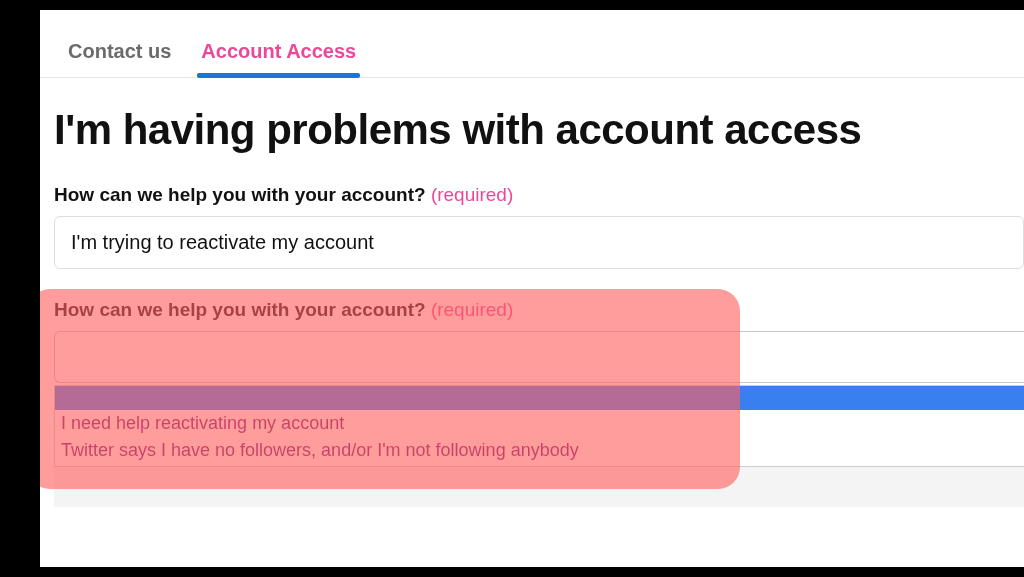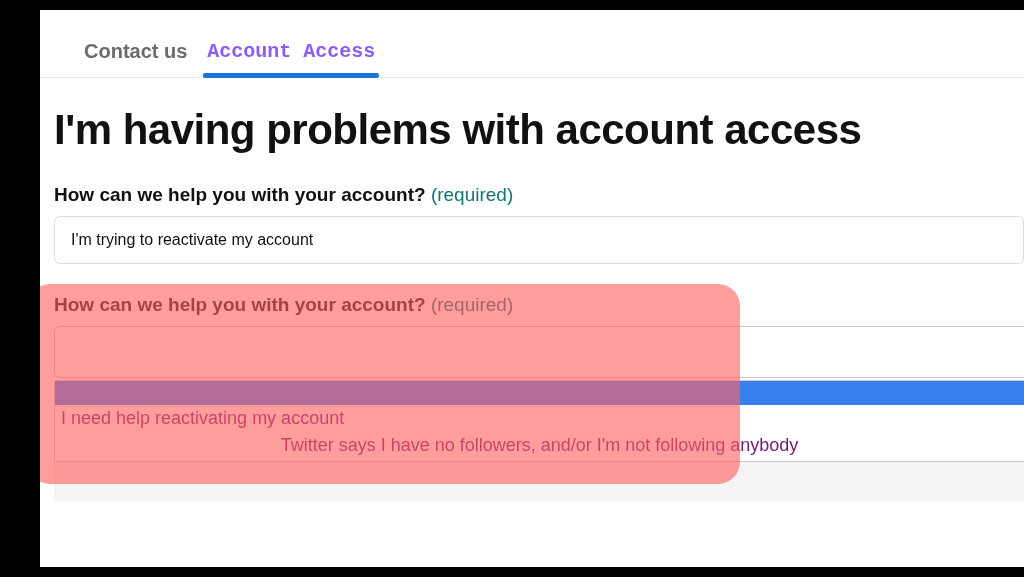--- a/index.html
+++ b/index.html
@@ -16,36 +16,35 @@
       position: absolute;
       top: 10px;
       left: 40px;
       right: 0;
       bottom: 10px;
       padding: 30px 0 0 0;
       overflow: hidden;
     }
     .tabs {
       display: flex;
-      gap: 20px;
-      padding-left: 44px;
+      gap: 30px;
+      padding-left: 28px;
       border-bottom: 1px solid #e8e8e8;
       margin-bottom: 28px;
     }
     .tab {
       font-size: 20px;
       font-weight: 700;
       color: #6b6b6b;
       padding-bottom: 14px;
       cursor: pointer;
       position: relative;
     }
     .tab.active {
-      color: #8b5cf6;
-      font-family: Liberation Mono, monospace;
+      color: #ec4899;
     }
     .tab.active::after {
       content: "";
       position: absolute;
       left: -4px;
       right: -4px;
       bottom: -1px;
       height: 5px;
       background: #1d74d4;
       border-radius: 2px;
@@ -60,29 +59,29 @@
     }
     .field-label {
       font-size: 19px;
       font-weight: 700;
       color: #111;
       padding-left: 14px;
       margin-bottom: 10px;
     }
     .field-label .req {
       font-weight: 400;
-      color: #0f766e;
+      color: #ec4899;
     }
     .field-box {
       margin-left: 14px;
       margin-right: 0;
       border: 1px solid #ddd;
       border-radius: 6px;
       padding: 14px 16px;
-      font-size: 16px;
+      font-size: 20px;
       color: #111;
       background: #fff;
     }
     .second-section {
       margin-top: 30px;
       padding-left: 14px;
       position: relative;
     }
     .second-section .field-label {
       padding-left: 0;
@@ -106,21 +105,20 @@
       color: #701a75;
       cursor: pointer;
     }
     .dropdown-option.highlighted {
       background: #3a7ff0;
       color: #fff;
       height: 24px;
     }
     .dropdown-option.last {
       margin-bottom: 2px;
-      text-align: center;
     }
     .highlight-overlay {
       position: absolute;
       top: -10px;
       left: -12px;
       width: 712px;
       height: 200px;
       background: rgba(255, 95, 95, 0.62);
       border-radius: 22px;
       pointer-events: none;

